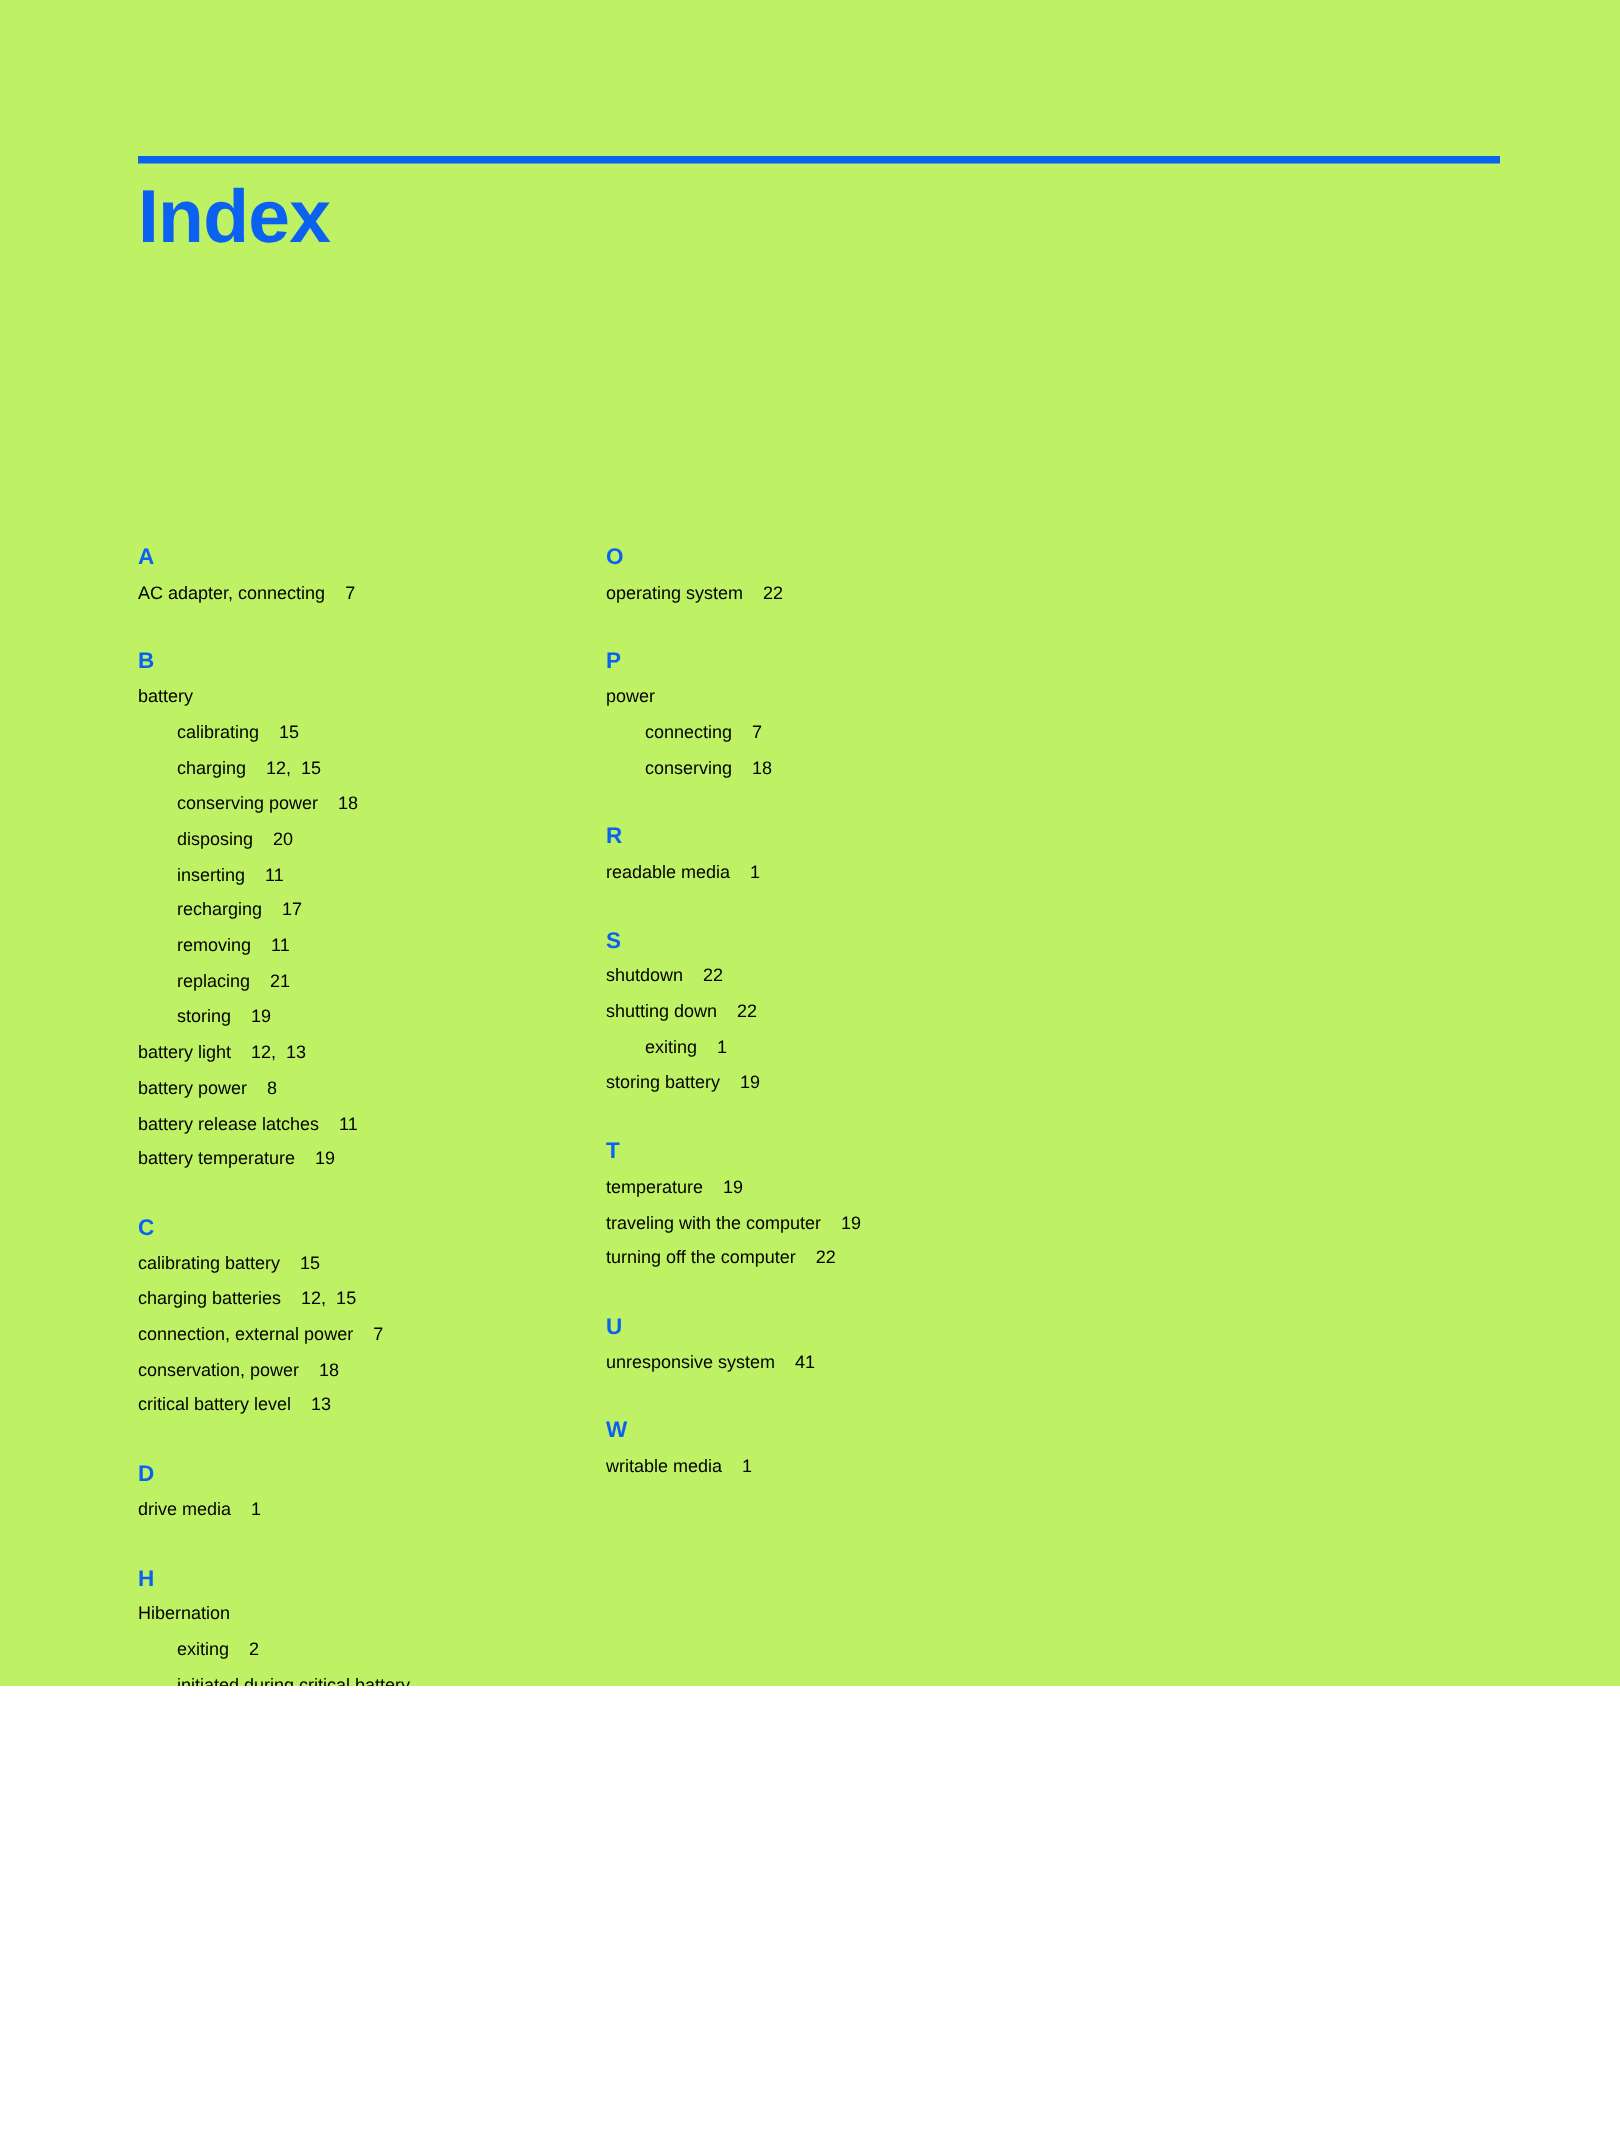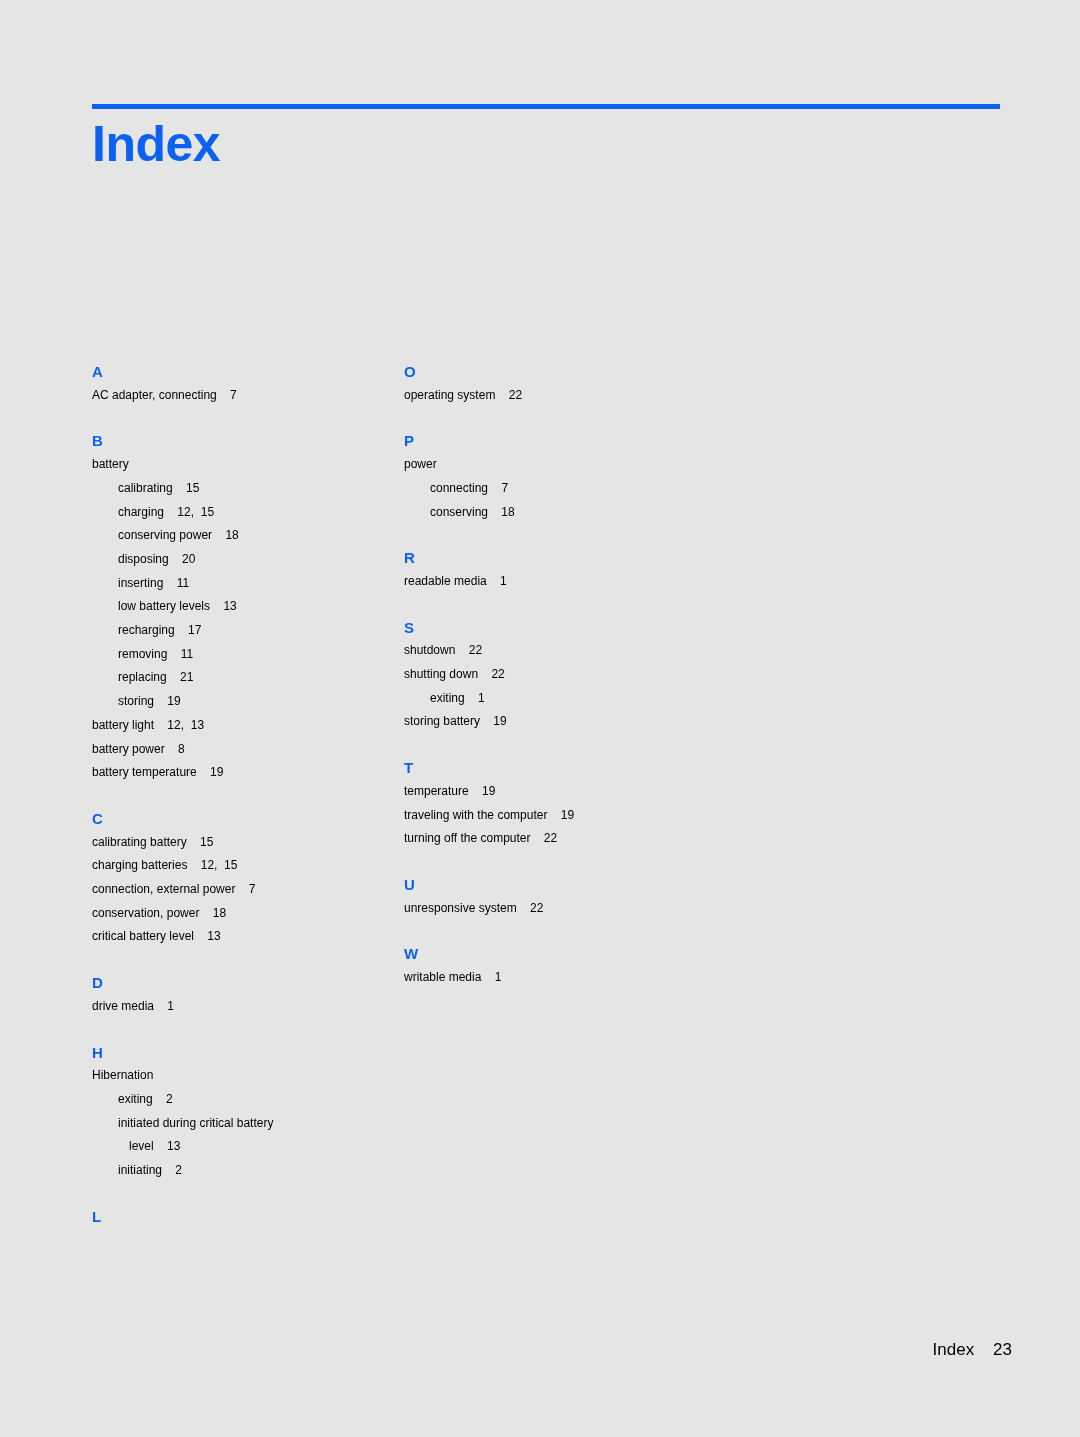--- a/index.html
+++ b/index.html
@@ -8,22 +8,22 @@
     padding: 0;
     background: #ffffff;
   }
   body {
     font-family: "Liberation Sans", sans-serif;
     color: #000000;
   }
   .page {
     position: relative;
     width: 1080px;
-    height: 1437px;
-    background: #e5e5e5;
+    height: 1124px;
+    background: #bef264;
     overflow: hidden;
   }
 
   
   .heading-block {
     position: absolute;
     left: 92px;
     top: 104px;
     width: 908px;
   }
@@ -112,27 +112,27 @@
           <div class="entry level-1">AC adapter, connecting    7</div>
         </div>
         <div class="letter-section">
           <div class="letter-heading">B</div>
           <div class="entry level-1">battery</div>
           <div class="entry level-2">calibrating    15</div>
           <div class="entry level-2">charging    12,  15</div>
           <div class="entry level-2">conserving power    18</div>
           <div class="entry level-2">disposing    20</div>
           <div class="entry level-2">inserting    11</div>
-          <div class="entry level-2">low battery levels    13</div>
           <div class="entry level-2">recharging    17</div>
           <div class="entry level-2">removing    11</div>
           <div class="entry level-2">replacing    21</div>
           <div class="entry level-2">storing    19</div>
           <div class="entry level-1">battery light    12,  13</div>
           <div class="entry level-1">battery power    8</div>
+          <div class="entry level-1">battery release latches    11</div>
           <div class="entry level-1">battery temperature    19</div>
         </div>
         <div class="letter-section">
           <div class="letter-heading">C</div>
           <div class="entry level-1">calibrating battery    15</div>
           <div class="entry level-1">charging batteries    12,  15</div>
           <div class="entry level-1">connection, external power    7</div>
           <div class="entry level-1">conservation, power    18</div>
           <div class="entry level-1">critical battery level    13</div>
         </div>
@@ -175,21 +175,21 @@
           <div class="entry level-1">storing battery    19</div>
         </div>
         <div class="letter-section">
           <div class="letter-heading">T</div>
           <div class="entry level-1">temperature    19</div>
           <div class="entry level-1">traveling with the computer    19</div>
           <div class="entry level-1">turning off the computer    22</div>
         </div>
         <div class="letter-section">
           <div class="letter-heading">U</div>
-          <div class="entry level-1">unresponsive system    22</div>
+          <div class="entry level-1">unresponsive system    41</div>
         </div>
         <div class="letter-section">
           <div class="letter-heading">W</div>
           <div class="entry level-1">writable media    1</div>
         </div>
       </div>
   </div>
 
   <div class="footer">Index    23</div>
 

